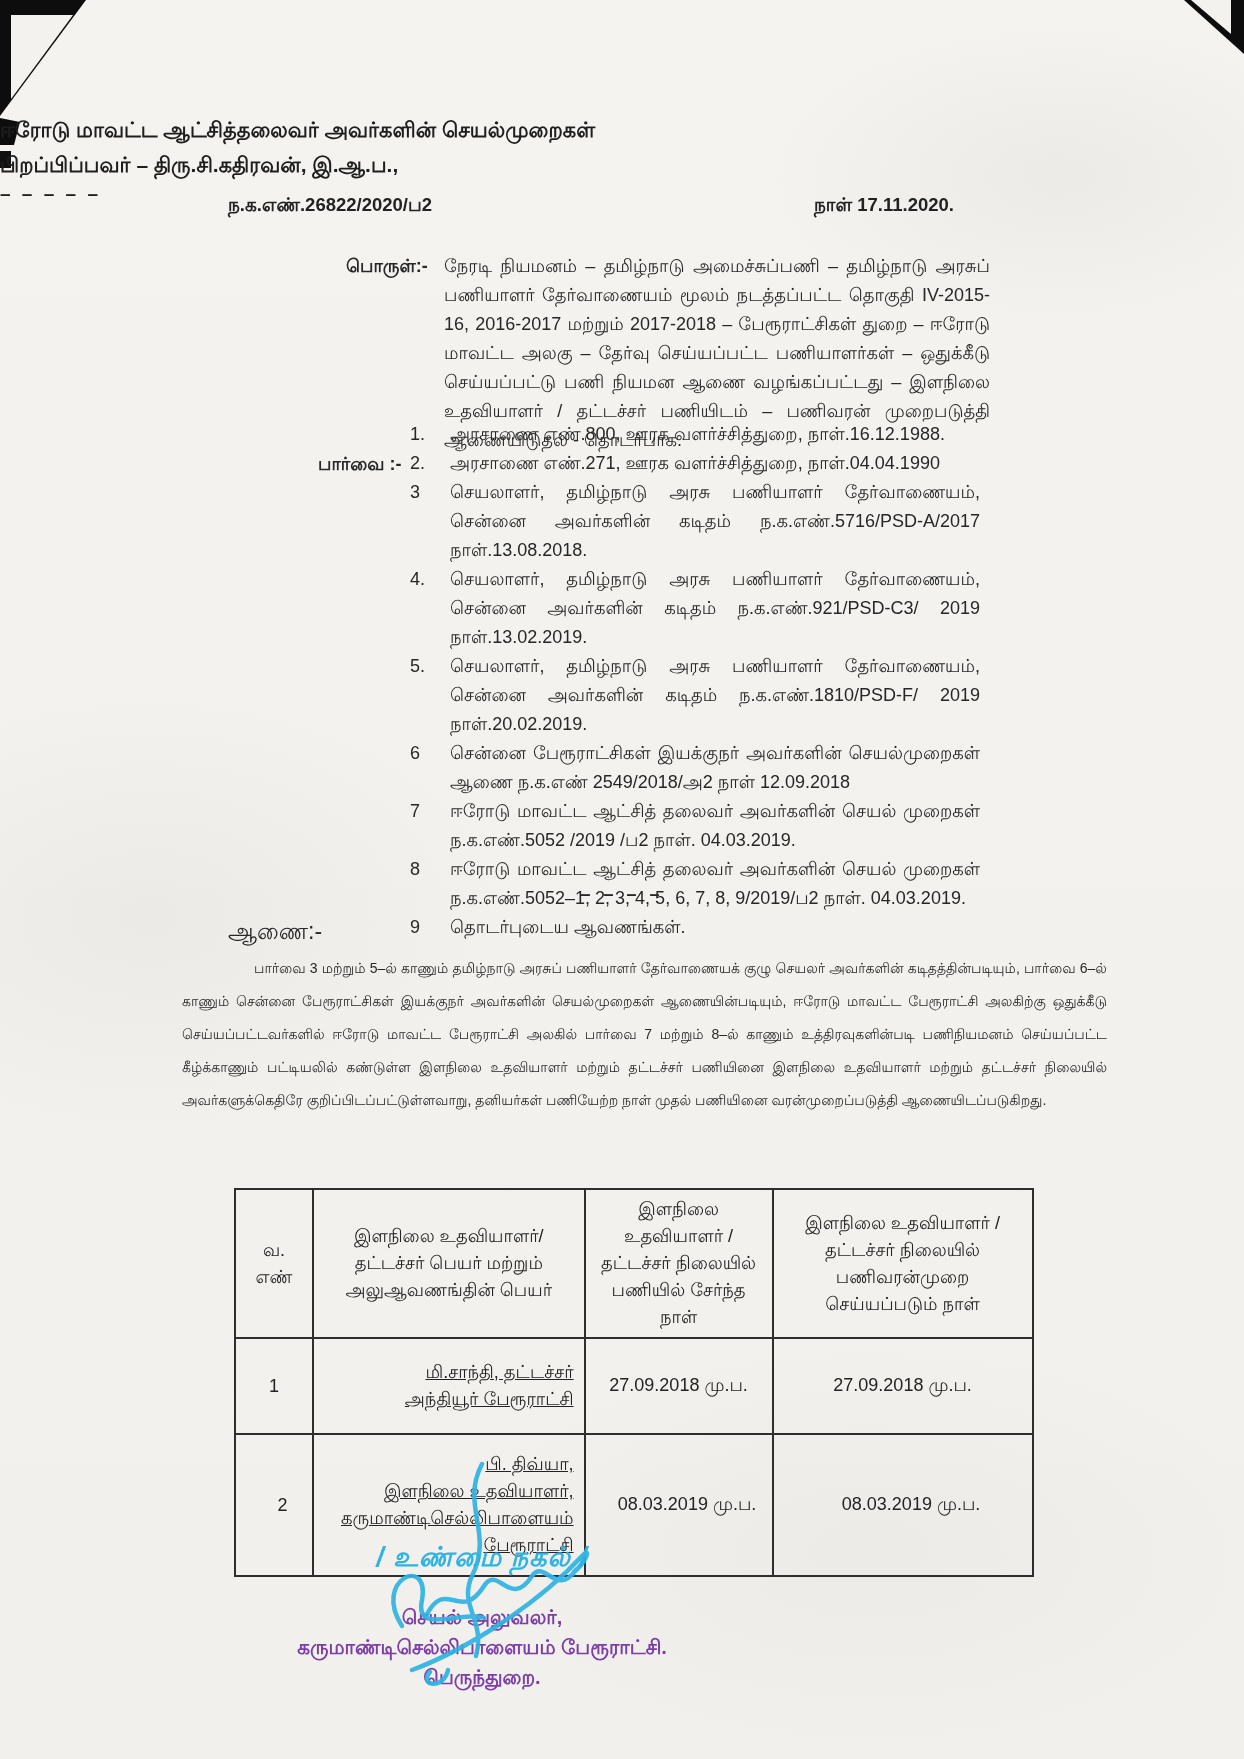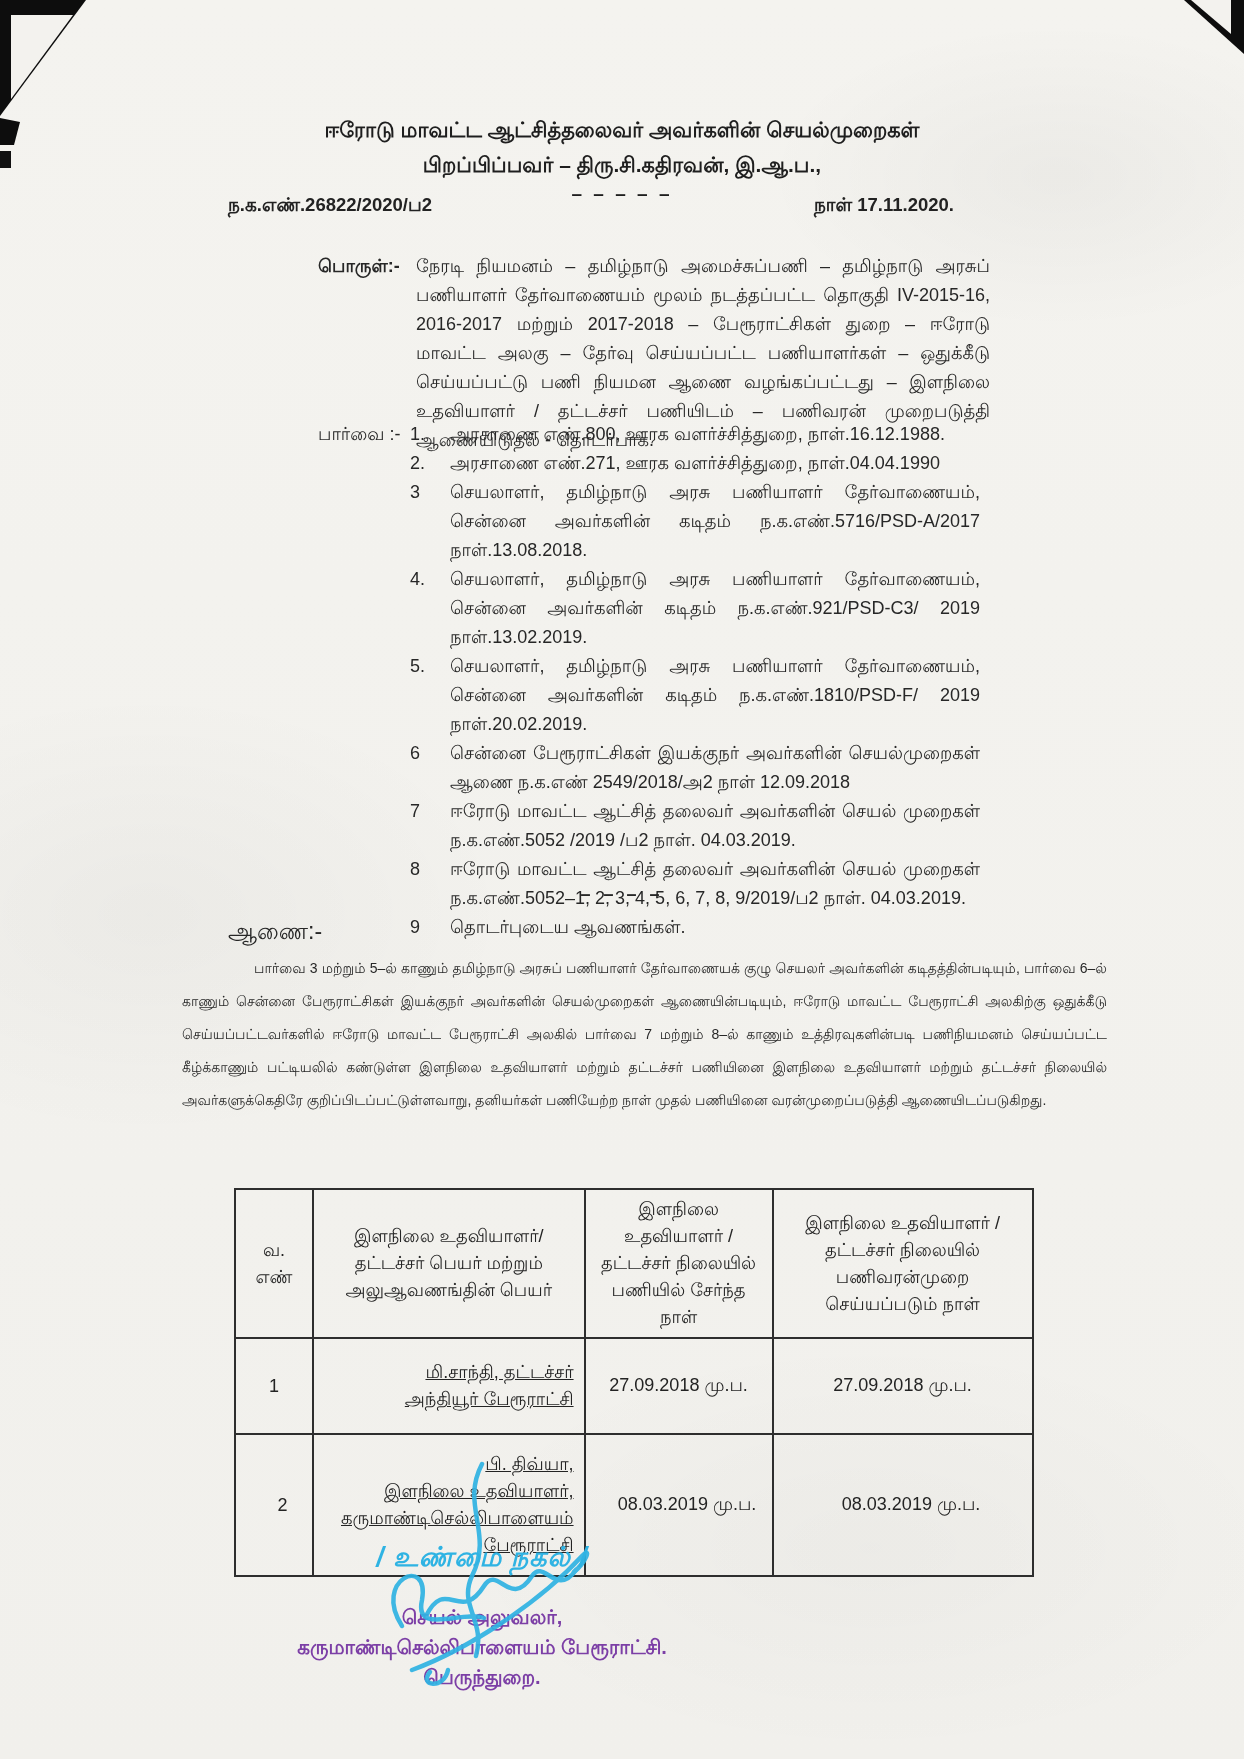--- a/index.html
+++ b/index.html
@@ -17,34 +17,34 @@
   }
   
   .art { position:absolute; }
   .art-tl-outer { top:0; left:0; width:86px; height:116px; background:#0d0d0d; clip-path:polygon(0 0,100% 0,0 100%); }
   .art-tl-inner { top:15px; left:11px; width:62px; height:84px; background:var(--paper); clip-path:polygon(0 0,100% 0,0 100%); }
   .art-tl-blob1 { top:118px; left:0; width:20px; height:27px; background:#0d0d0d; clip-path:polygon(0 0,100% 15%,70% 100%,0 100%); }
   .art-tl-blob2 { top:151px; left:0; width:11px; height:17px; background:#111; }
   .art-tr-outer { top:0; right:0; width:60px; height:54px; background:#0d0d0d; clip-path:polygon(0 0,100% 0,100% 100%); }
   .art-tr-inner { top:0; right:13px; width:40px; height:34px; background:var(--paper); clip-path:polygon(0 0,100% 0,100% 100%); }
   
-  .doc-header { position:absolute; top:112px; left:0; width:100%; text-align:center;
+  .doc-header { position:absolute; top:112px; left:0; width:100%; 
     font-weight:bold; font-size:21px; line-height:35px; color:#1e1e1e; }
   .doc-header .dashes { font-size:19px; letter-spacing:3px; line-height:24px; }
   .ref-row { position:absolute; top:194px; left:228px; right:290px;
     display:flex; justify-content:space-between; font-weight:bold; font-size:18.5px; color:#222; }
   
   .subject { position:absolute; top:252px; left:318px; width:672px;
     display:flex; gap:12px; font-size:18px; line-height:29px; }
-  .subject .label { flex:0 0 86px; font-weight:bold; }
+  .subject .label { flex:0 0 86px; font-weight:bold;margin-left:28px; }
   .subject .text { flex:1; text-align:justify; }
   
   .references { position:absolute; top:420px; left:318px; width:662px;
     display:flex; font-size:18px; line-height:29px; }
-  .references .label { flex:0 0 92px; font-weight:normal; }
+  .references .label { flex:0 0 92px; font-weight:bold;margin-top:30px; }
   .ref-list { flex:1; }
   .ref-item { display:flex; }
   .ref-num { flex:0 0 40px; }
   .ref-text { flex:1; text-align:justify; }
   
   .mid-dashes { position:absolute; top:884px; left:0; width:100%; text-align:center;
     font-size:18px; font-weight:bold; letter-spacing:4px; }
   .order-label { position:absolute; top:918px; left:228px; font-size:23px; }
   .order-para { position:absolute; top:952px; left:182px; width:925px;
     font-size:14px; line-height:33px; text-align:justify; text-indent:72px; }

